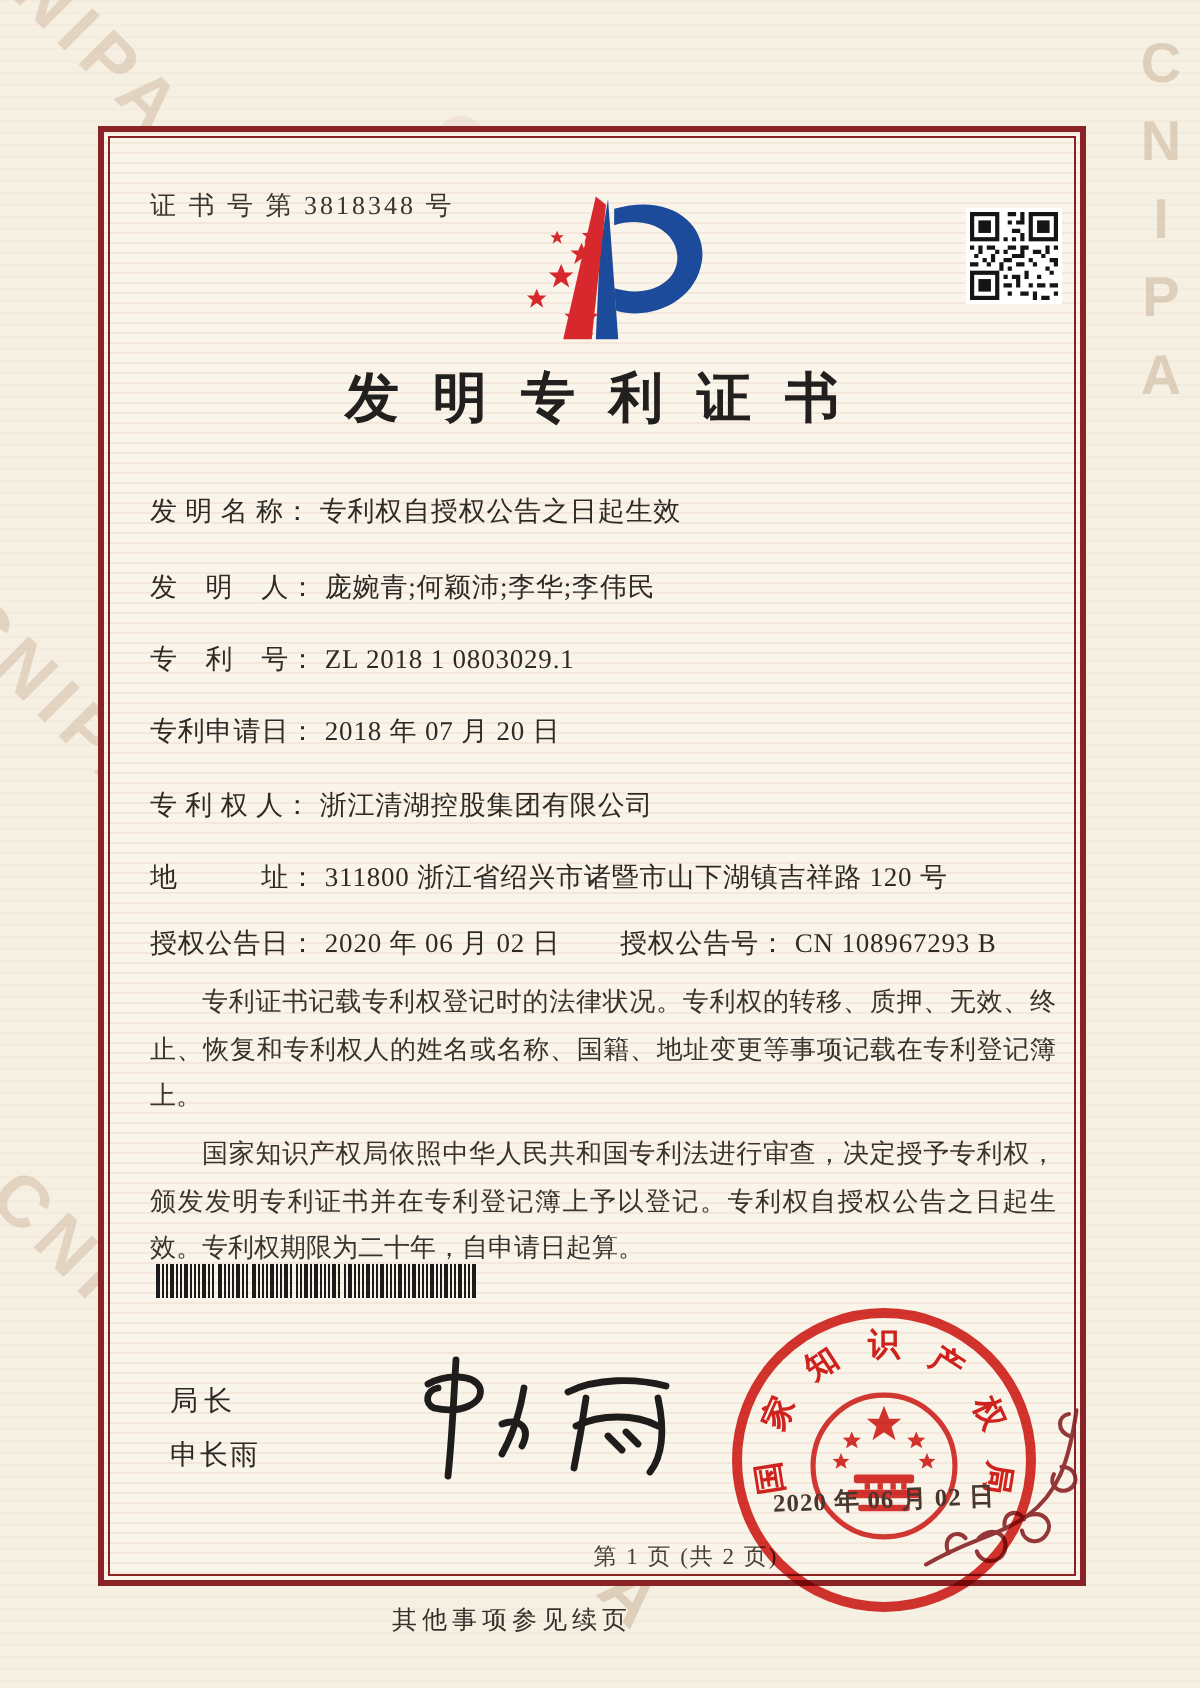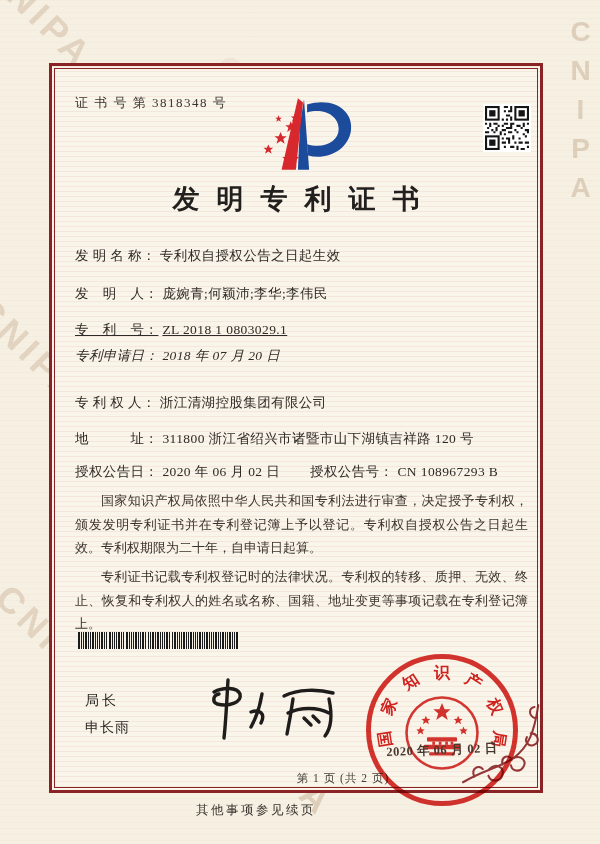--- a/index.html
+++ b/index.html
@@ -68,22 +68,22 @@
     left: 49px; top: 181px; width: 494px;
     text-align: center;
     font-size: 27px; font-weight: 600;
     letter-spacing: 17px; padding-left: 17px;
     color: #21201e;
   }
 
   
   .row { left: 75px; width: 462px; font-size: 13.5px; color: #2f2a26; letter-spacing: 0.4px; }
   .row .field-value { margin-left: 4px; }
-  .row-0 { top: 247px; } .row-1 { top: 285px; } .row-2 { top: 321px; text-decoration: underline; }
-  .row-3 { top: 347px; font-style: italic; } .row-4 { top: 394px; } .row-5 { top: 430px; }
+  .row-0 { top: 247px; } .row-1 { top: 285px; } .row-2 { top: 321px; }
+  .row-3 { top: 357px; } .row-4 { top: 394px; } .row-5 { top: 430px; }
   .row-grant { top: 463px; }
   .grant-no-group { position: absolute; left: 235px; top: 0; white-space: nowrap; }
 
   
   .body-text { left: 75px; top: 489px; width: 453px; }
   .body-text p {
     font-size: 13px; line-height: 1.82; text-align: justify;
     text-indent: 2em; color: #3a332d; margin-bottom: 5px;
   }
 
@@ -224,22 +224,22 @@
     <span class="field-label">地　　　址：</span><span class="field-value">311800 浙江省绍兴市诸暨市山下湖镇吉祥路 120 号</span>
   </div>
   <div class="abs row row-grant">
     <span class="field-label">授权公告日：</span><span class="field-value">2020 年 06 月 02 日</span>
     <span class="grant-no-group">
       <span class="field-label">授权公告号：</span><span class="field-value">CN 108967293 B</span>
     </span>
   </div>
 
   <div class="abs body-text">
+    <p>专利证书记载专利权登记时的法律状况。专利权的转移、质押、无效、终止、恢复和专利权人的姓名或名称、国籍、地址变更等事项记载在专利登记簿上。</p>
     <p>国家知识产权局依照中华人民共和国专利法进行审查，决定授予专利权，颁发发明专利证书并在专利登记簿上予以登记。专利权自授权公告之日起生效。专利权期限为二十年，自申请日起算。</p>
-    <p>专利证书记载专利权登记时的法律状况。专利权的转移、质押、无效、终止、恢复和专利权人的姓名或名称、国籍、地址变更等事项记载在专利登记簿上。</p>
   </div>
 
   <div class="abs barcode">
     <svg viewBox="0 0 160 17" preserveAspectRatio="none">
       <path fill="#1b1b1b" d="M0 0h2v17h-2z M3 0h1v17h-1z M5 0h1v17h-1z M7 0h2v17h-2z M10 0h1v17h-1z M12 0h1v17h-1z M14 0h2v17h-2z M17 0h1v17h-1z M19 0h1v17h-1z M21 0h1v17h-1z M23 0h2v17h-2z M26 0h1v17h-1z M28 0h1v17h-1z M31 0h2v17h-2z M34 0h1v17h-1z M36 0h1v17h-1z M38 0h1v17h-1z M40 0h2v17h-2z M43 0h1v17h-1z M45 0h1v17h-1z M48 0h2v17h-2z M51 0h1v17h-1z M53 0h1v17h-1z M55 0h1v17h-1z M57 0h2v17h-2z M60 0h1v17h-1z M62 0h1v17h-1z M64 0h2v17h-2z M67 0h1v17h-1z M70 0h1v17h-1z M72 0h1v17h-1z M74 0h2v17h-2z M77 0h1v17h-1z M79 0h2v17h-2z M82 0h1v17h-1z M84 0h1v17h-1z M86 0h1v17h-1z M88 0h2v17h-2z M91 0h1v17h-1z M94 0h1v17h-1z M96 0h2v17h-2z M99 0h1v17h-1z M101 0h1v17h-1z M103 0h1v17h-1z M105 0h2v17h-2z M108 0h1v17h-1z M110 0h1v17h-1z M112 0h2v17h-2z M115 0h1v17h-1z M117 0h1v17h-1z M119 0h1v17h-1z M121 0h2v17h-2z M124 0h1v17h-1z M126 0h1v17h-1z M128 0h2v17h-2z M131 0h1v17h-1z M133 0h1v17h-1z M135 0h1v17h-1z M137 0h2v17h-2z M140 0h1v17h-1z M142 0h1v17h-1z M144 0h2v17h-2z M147 0h1v17h-1z M149 0h1v17h-1z M151 0h2v17h-2z M154 0h1v17h-1z M156 0h1v17h-1z M158 0h2v17h-2z"></path>
     </svg>
   </div>
 
   <div class="abs sig-role">局长</div>
   <div class="abs sig-name">申长雨</div>

